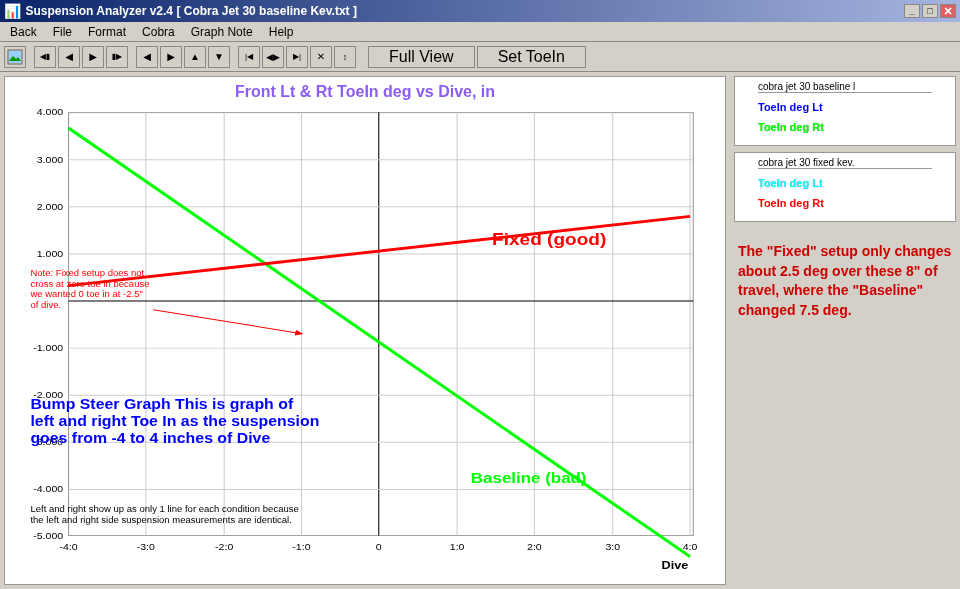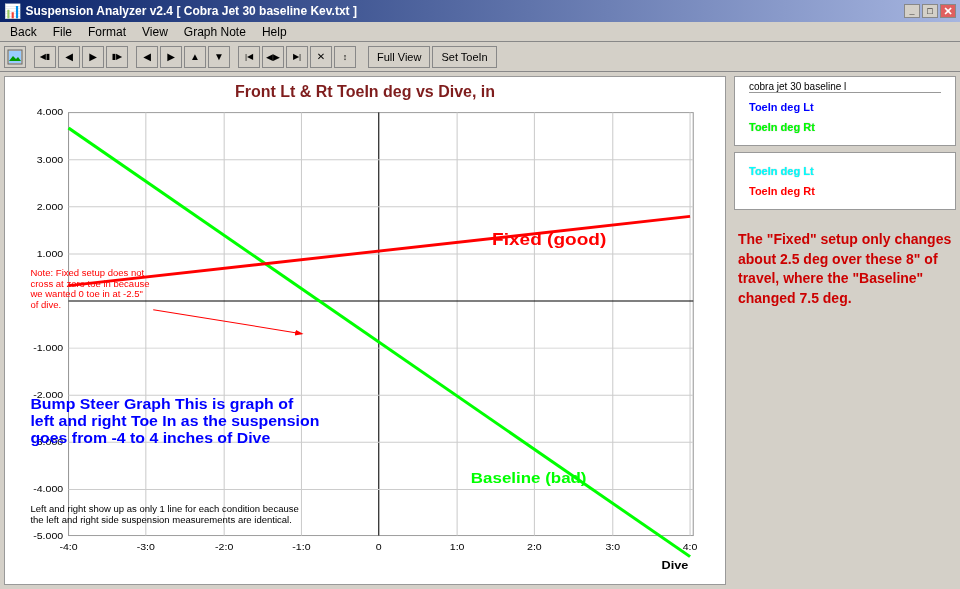--- a/index.html
+++ b/index.html
@@ -32,47 +32,47 @@
     #toolbar {
       display: flex; align-items: center; background: #d4d0c8;
       height: 30px; padding: 2px 4px; gap: 2px; border-bottom: 1px solid #888;
     }
     .tb-btn {
       min-width: 22px; height: 22px; background: #d4d0c8;
       border: 1px solid #888; display: flex; align-items: center; justify-content: center;
       cursor: pointer; font-size: 10px; padding: 0 2px;
     }
     .tb-separator { width: 4px; height: 22px; }
-    .tb-btn-text { font-size: 11px; padding: 0 8px; }
+    .tb-btn-text { font-size: 16px; padding: 0 20px; }
 
     
     #main { display: flex; height: calc(589px - 72px); }
 
     
     #chart-area {
       flex: 1; background: white; position: relative; margin: 4px;
       border: 1px solid #999;
     }
 
     
     #chart-title {
-      text-align: center; font-size: 16px; font-weight: bold; color: #7f1d1d;
+      text-align: center; font-size: 16px; font-weight: bold; color: #8b5cf6;
       padding: 6px 0 2px 0;
     }
 
     
     #chart-svg { width: 100%; height: calc(100% - 36px); }
 
     
     #right-panel {
       width: 230px; padding: 4px; display: flex; flex-direction: column; gap: 6px;
     }
 
     .legend-box {
-      border: 1px solid #999; background: white; padding: 4px 14px; font-size: 11px;
+      border: 1px solid #999; background: white; padding: 4px 23px; font-size: 11px;
     }
     .legend-title { font-size: 10px; color: black; margin-bottom: 2px; }
     .legend-item { margin: 8px 0; font-size: 11px; }
 
     #description-text {
       font-size: 14px; color: #cc0000; font-weight: bold; line-height: 1.4;
       margin-top: 10px; padding: 4px;
     }
   </style>
 </head>
@@ -87,21 +87,21 @@
     <div class="title-btn">_</div>
     <div class="title-btn">□</div>
     <div class="title-btn close-btn" style="background:#e06060; color:white; font-size:11px;">✕</div>
   </div>
 </div>
 
 <div id="menu-bar">
   <span class="menu-item">Back</span>
   <span class="menu-item">File</span>
   <span class="menu-item">Format</span>
-  <span class="menu-item">View</span>
+  <span class="menu-item">Cobra</span>
   <span class="menu-item">Graph Note</span>
   <span class="menu-item">Help</span>
 </div>
 
 <div id="toolbar">
   <div class="tb-btn">
     <svg width="16" height="16">
         <rect x="1" y="1" width="14" height="14" fill="none" stroke="#666" stroke-width="1"></rect>
         <rect x="2" y="2" width="12" height="12" fill="#9cf"></rect>
         <polygon points="2,12 6,7 9,10 11,8 14,12" fill="#090"></polygon>
@@ -209,20 +209,21 @@
 
   <div id="right-panel">
 
     <div class="legend-box">
       <div class="legend-title" style="border-bottom:1px solid #999; margin-bottom:2px;">cobra jet 30 baseline l</div>
       <div class="legend-item" style="color:blue; font-weight:bold;">ToeIn deg Lt</div>
       <div class="legend-item" style="color:lime; font-weight:bold; text-shadow: 0 0 1px #999;">ToeIn deg Rt</div>
     </div>
 
     <div class="legend-box">
+      <div class="legend-title" style="border-bottom:1px solid #999; margin-bottom:2px;">cobra jet 30 fixed kev.</div>
       <div class="legend-item" style="color:cyan; font-weight:bold; text-shadow: 0 0 1px #999;">ToeIn deg Lt</div>
       <div class="legend-item" style="color:red; font-weight:bold;">ToeIn deg Rt</div>
     </div>
 
     <div id="description-text">
       The "Fixed" setup only changes about 2.5 deg over these 8" of travel, where the "Baseline" changed 7.5 deg.
     </div>
 
   </div>
 </div>

